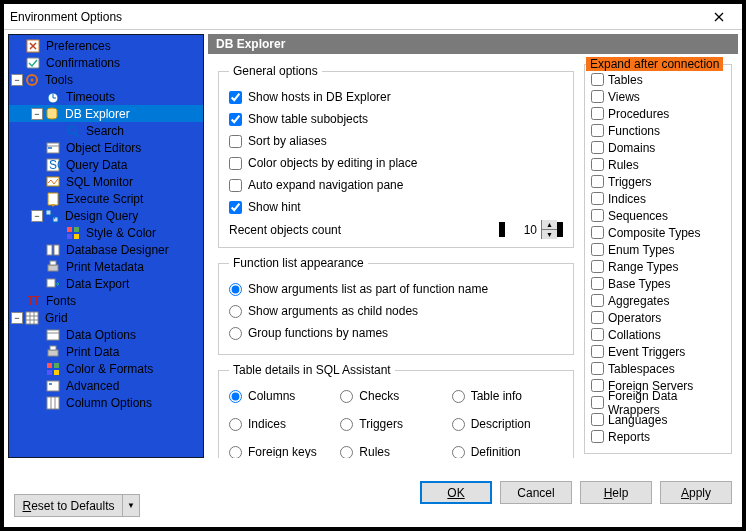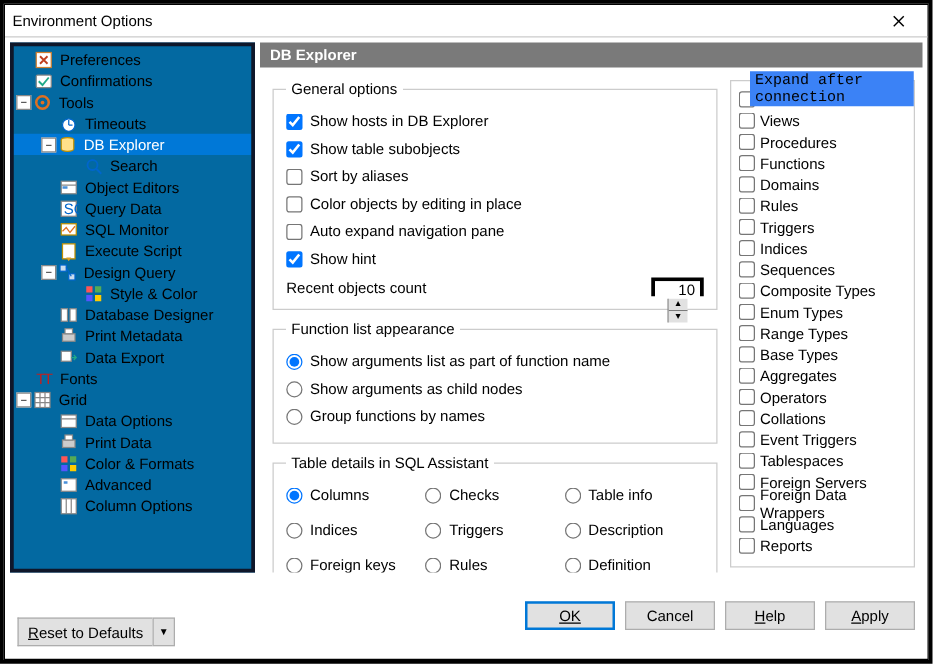--- a/index.html
+++ b/index.html
@@ -3,49 +3,49 @@
 <meta charset="utf-8">
 <style>
 * { box-sizing: border-box; margin: 0; padding: 0; font-family: "Segoe UI", Tahoma, sans-serif; font-size: 12px; }
 body { background: #000; padding: 3px; }
 .window { background: #fff; width: 740px; height: 525px; display: flex; flex-direction: column; border: 1px solid #000; }
 .titlebar { display: flex; align-items: center; justify-content: space-between; padding: 4px 8px 4px 6px; border-bottom: 1px solid #ccc; height: 26px; }
 .titlebar-title { font-size: 12px; }
 .close-btn { width: 30px; height: 20px; display: flex; align-items: center; justify-content: center; cursor: pointer; }
 .close-btn svg { width: 10px; height: 10px; }
 .body { display: flex; flex: 1; overflow: hidden; padding: 4px; gap: 4px; }
-.tree-panel { width: 196px; border: 3px solid #0f172a; overflow-y: auto; padding: 2px 0; background: #0369a1; }
+.tree-panel { width: 196px; border: 1px solid #0f172a; overflow-y: auto; padding: 2px 0; background: #1d4ed8; }
 .tree-item { display: flex; align-items: center; height: 17px; cursor: pointer; white-space: nowrap; }
 .tree-item.selected { background: #0078d7; color: #fff; }
 .tree-toggle { width: 12px; height: 12px; display: inline-flex; align-items: center; justify-content: center; flex-shrink: 0; margin-right: 1px; }
 .tree-toggle.box { border: 1px solid #888; font-size: 9px; line-height: 8px; background: #fff; color: #000; }
 .tree-spacer { display: inline-block; flex-shrink: 0; }
 .tree-icon { width: 16px; height: 16px; display: inline-flex; align-items: center; justify-content: center; margin-right: 3px; flex-shrink: 0; }
 .tree-label { padding: 0 2px; }
 
 .right { flex: 1; display: flex; flex-direction: column; }
 .panel-header { background: #7a7a7a; color: #fff; font-weight: bold; padding: 3px 8px; height: 20px; display: flex; align-items: center; }
 .panel-content { flex: 1; display: flex; gap: 10px; padding: 10px 6px 4px 10px; overflow: hidden; }
 .left-col { flex: 1; display: flex; flex-direction: column; gap: 8px; }
 fieldset { border: 1px solid #ccc; padding: 8px 10px 10px 10px; }
 legend { padding: 0 4px; color: #000; }
 .check-row { display: flex; align-items: center; gap: 6px; height: 22px; }
 .check-row input[type=checkbox] { width: 13px; height: 13px; }
 .radio-row { display: flex; align-items: center; gap: 6px; height: 22px; }
 .radio-row input[type=radio] { width: 13px; height: 13px; }
 .recent-row { display: flex; align-items: flex-end; justify-content: space-between; margin-top: 4px; }
-.spinner { display: flex; align-items: center; border: 3px solid #000000; height: 15px; flex-direction: column; }
+.spinner { display: flex; align-items: center; border: 6px solid #000000; height: 15px; }
 .spinner input { width: 36px; border: none; text-align: right; padding: 0 4px; height: 19px; outline: none; }
 .spinner-btns { display: flex; flex-direction: column; border-left: 1px solid #7a7a7a; }
 .spinner-btns div { width: 15px; height: 9.5px; display: flex; align-items: center; justify-content: center; font-size: 7px; background: #e1e1e1; cursor: pointer; }
 .spinner-btns div:first-child { border-bottom: 1px solid #7a7a7a; }
 .radio-grid { display: grid; grid-template-columns: repeat(3, 1fr); row-gap: 6px; }
 
 .expand-panel { width: 148px; border: 1px solid #ccc; padding: 6px 6px 6px 6px; position: relative; }
-.expand-title { position: absolute; top: -8px; left: 15px; background: #3b82f6; padding: 0 4px; font-family: Liberation Mono, monospace; }
+.expand-title { position: absolute; top: -8px; left: 1px; background: #f97316; padding: 0 4px; }
 .expand-list { height: 100%; overflow: hidden; }
 .expand-item { display: flex; align-items: center; gap: 4px; height: 17px; }
 .expand-item input { width: 13px; height: 13px; }
 
 .footer { display: flex; align-items: center; justify-content: space-between; padding: 6px 10px 10px 10px; gap: 8px; }
 .footer-left { display: flex; }
 .footer-right { display: flex; gap: 8px; }
 .btn { min-width: 72px; height: 23px; background: #e1e1e1; border: 1px solid #adadad; cursor: pointer; display: inline-flex; align-items: center; justify-content: center; }
 .btn.default { border: 2px solid #0078d7; }
 .btn-split { display: flex; margin-top: 26px; }

